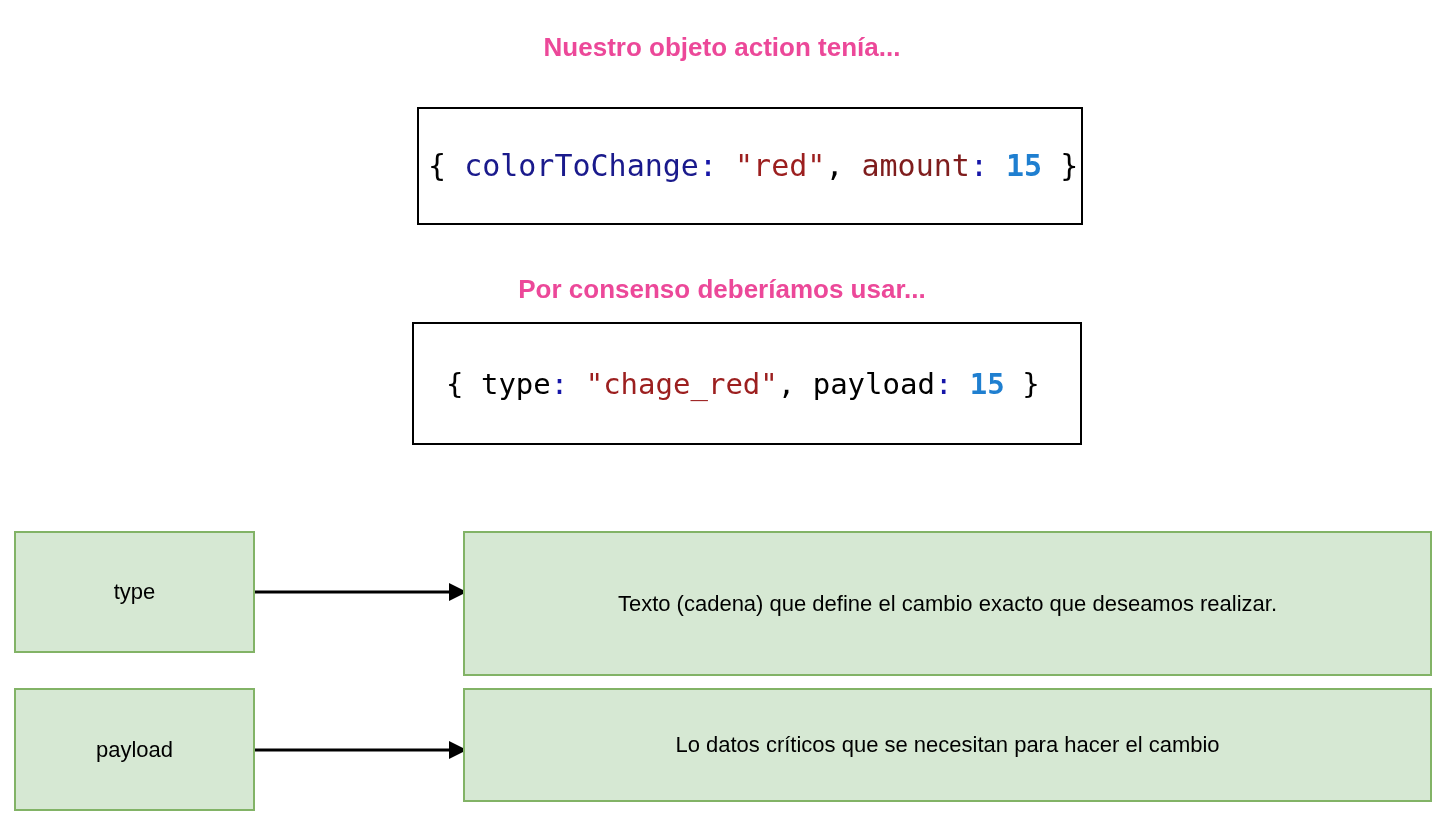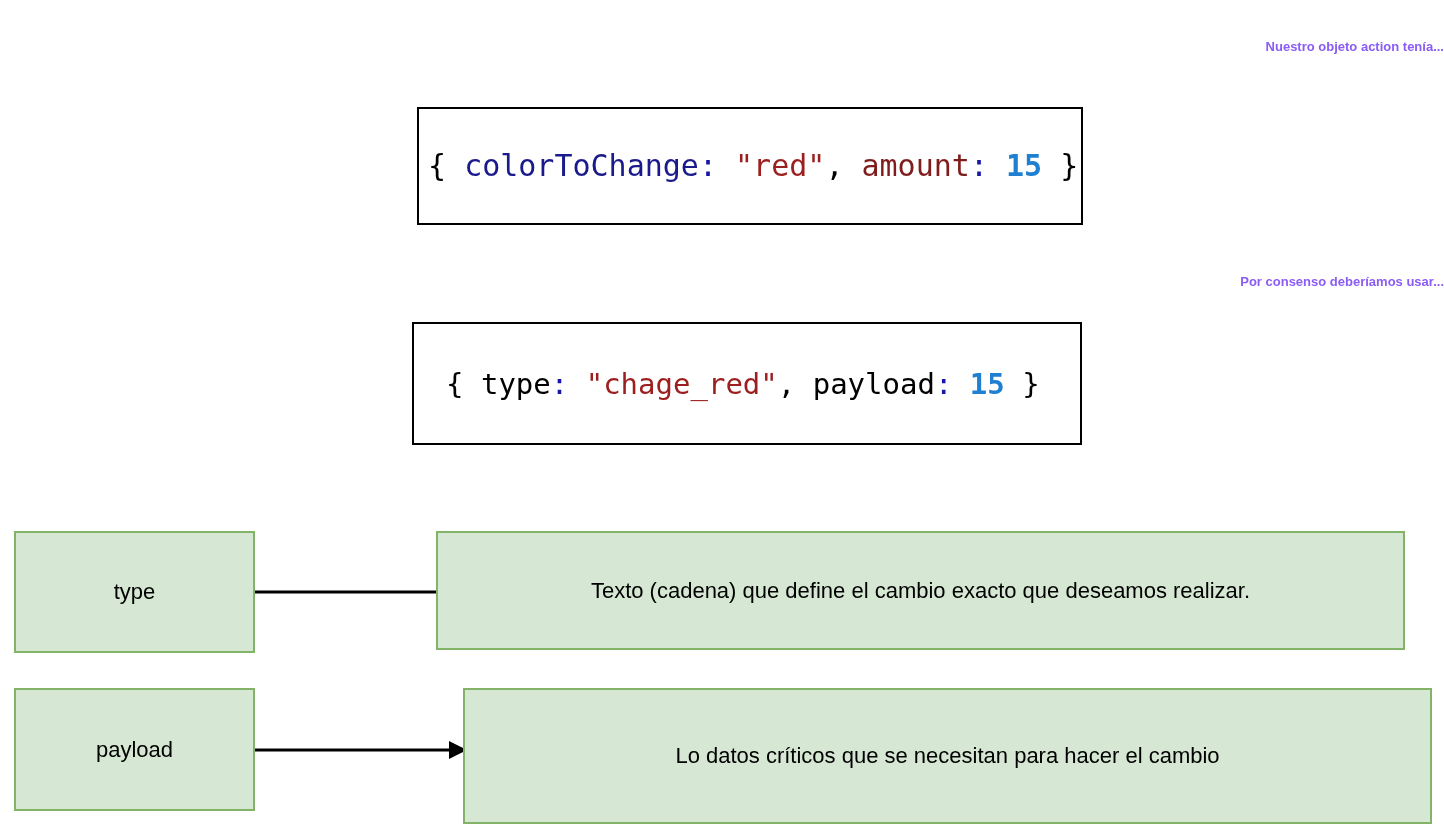--- a/index.html
+++ b/index.html
@@ -21,34 +21,34 @@
   .canvas {
     position: absolute;
     inset: 0;
   }
 
   
   .heading {
     position: absolute;
     font-family: "Liberation Sans", sans-serif;
     font-weight: bold;
-    font-size: 13px;
+    font-size: 26px;
     line-height: 22px;
-    color: #8b5cf6;
-    text-align: right;
+    color: #ec4899;
+    text-align: center;
     white-space: nowrap;
   }
   #heading-1 {
     left: 0;
     top: 36px;
     width: 1444px;
   }
   #heading-2 {
     left: 0;
-    top: 271px;
+    top: 278px;
     width: 1444px;
   }
 
   
   .code-box {
     position: absolute;
     box-sizing: border-box;
     background: #ffffff;
     border: 2px solid #000000;
     display: flex;
@@ -107,36 +107,36 @@
     padding: 0 10px;
   }
 
   #gbox-type {
     left: 14px;
     top: 531px;
     width: 241px;
     height: 122px;
   }
   #gbox-type-desc {
-    left: 436px;
+    left: 463px;
     top: 531px;
     width: 969px;
-    height: 119px;
+    height: 145px;
   }
   #gbox-payload {
     left: 14px;
     top: 688px;
     width: 241px;
     height: 123px;
   }
   #gbox-payload-desc {
     left: 463px;
     top: 688px;
     width: 969px;
-    height: 136px;
+    height: 114px;
   }
 
   
   .arrow-svg {
     position: absolute;
     overflow: visible;
   }
   #arrow-1 { left: 255px; top: 578px; width: 210px; height: 28px; }
   #arrow-2 { left: 255px; top: 736px; width: 210px; height: 28px; }
   .arrow-line {

